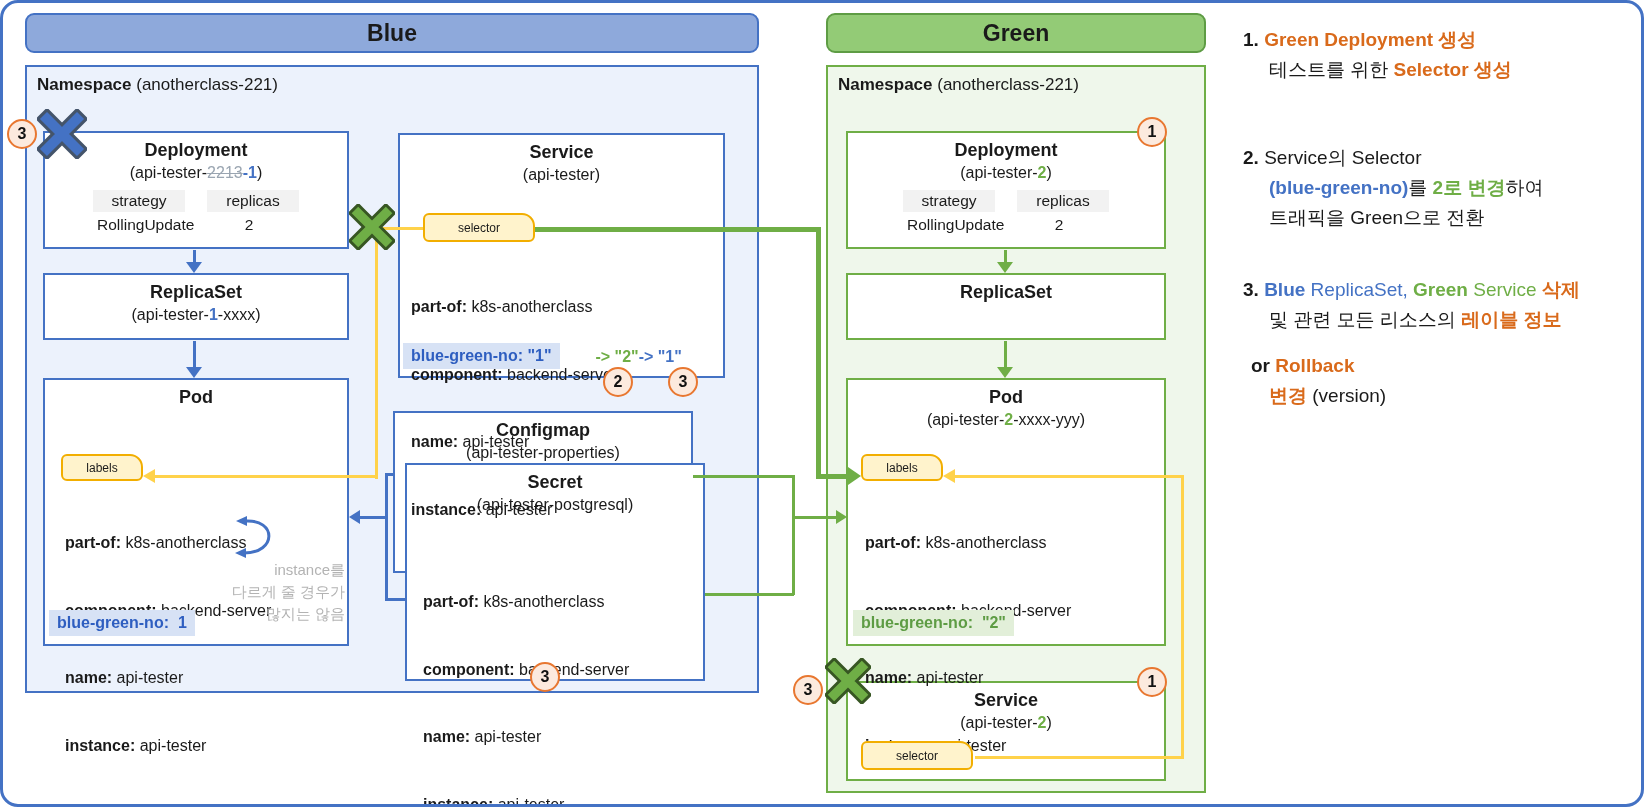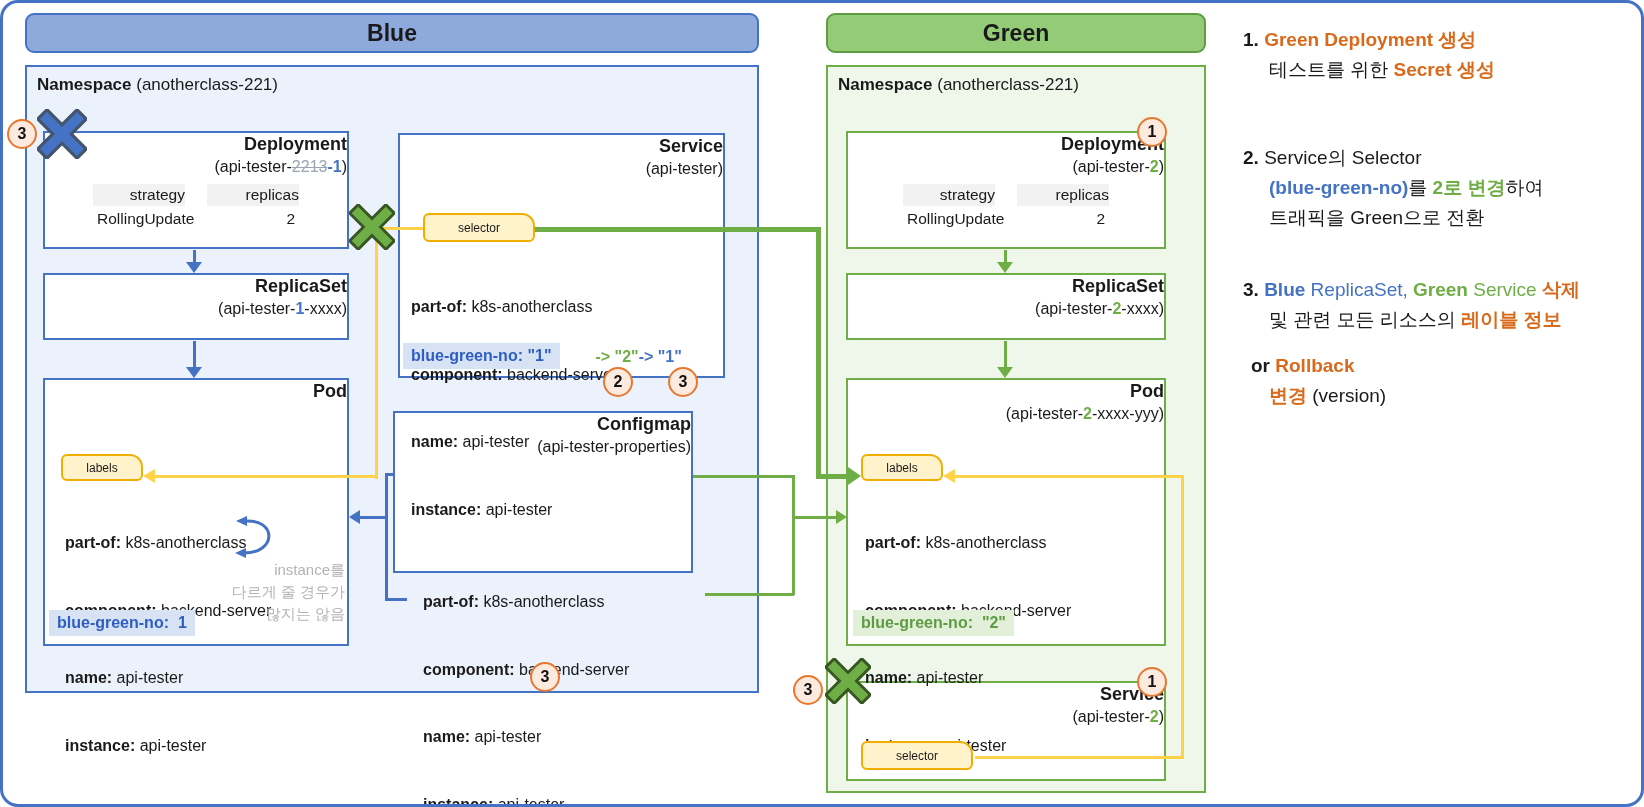--- a/index.html
+++ b/index.html
@@ -10,21 +10,21 @@
     --ink:#1a1a1a; --gray:#B3B3B3; --struck:#9AA5B1; --chip:#F2F2F2;
   }
   *{margin:0;padding:0;box-sizing:border-box}
   body{background:#fff;font-family:"Liberation Sans","DejaVu Sans",sans-serif;color:var(--ink)}
   #canvas{position:relative;width:1644px;height:807px;background:#fff;border:3px solid var(--blue);border-radius:18px;overflow:hidden}
   .hdr{position:absolute;height:40px;border-radius:9px;display:flex;align-items:center;justify-content:center;
        font-size:23px;font-weight:700;z-index:1}
   .ns{position:absolute;border:2px solid;z-index:0}
   .nslabel{position:absolute;font-size:17px;z-index:1;white-space:pre}
   .nslabel b{font-weight:700}
-  .box{position:absolute;background:#fff;border:2px solid var(--blue);z-index:1;text-align:right;}
+  .box{position:absolute;background:#fff;border:2px solid var(--blue);z-index:1;text-align:center;padding-top:6px}
   .gbox{border-color:var(--green)}
   .btitle{font-size:18px;font-weight:600;line-height:23px}
   .bsub{font-size:16px;line-height:22px;white-space:pre}
   .struck{color:var(--struck);text-decoration:line-through}
   .acc-b{color:var(--blue);font-weight:700}
   .acc-g{color:var(--green);font-weight:700}
   .chiprow{display:flex;justify-content:center;gap:22px;margin-top:6px}
   .chip{background:var(--chip);font-size:15.5px;padding:2px 0;width:92px}
   .valrow{display:flex;justify-content:center;gap:14px;margin-top:4px;font-size:15.5px}
   .valrow span{width:92px}
@@ -156,20 +156,24 @@
 
   <div class="hl c-g thick" style="left:532px;top:224px;width:286px;height:5px"></div>
   <div class="vl c-g thick" style="left:813px;top:224px;width:5px;height:252px"></div>
   <div class="hl c-g thick" style="left:813px;top:471px;width:34px;height:5px"></div>
   <div class="ah" style="left:845px;top:464px;border-width:9.5px 0 9.5px 13px;border-color:transparent transparent transparent var(--green)"></div>
 
   <div class="box" style="left:390px;top:408px;width:300px;height:162px">
     <div class="btitle">Configmap</div>
     <div class="bsub">(api-tester-properties)</div>
   </div>
+  <div class="box" style="left:402px;top:460px;width:300px;height:218px;z-index:1">
+    <div class="btitle">Secret</div>
+    <div class="bsub">(api-tester-postgresql)</div>
+  </div>
   <div class="rows" style="left:420px;top:543px">
     <div><b>part-of:</b><span> k8s-anotherclass</span></div>
     <div><b>component:</b><span> backend-server</span></div>
     <div><b>name:</b><span> api-tester</span></div>
     <div><b>instance:</b><span> api-tester</span></div>
     
   </div>
   <div class="marker" style="left:527px;top:659px">
       <span>3</span>
     </div>
@@ -209,21 +213,20 @@
       <span>1</span>
     </div>
 
   <div class="vl c-g" style="left:1001px;top:247px;height:13px"></div>
   <div class="ah" style="left:994px;top:259px;border-width:11px 8px 0 8px;border-color:var(--green) transparent transparent transparent"></div>
   <div class="vl c-g" style="left:1001px;top:338px;height:27px"></div>
   <div class="ah" style="left:994px;top:364px;border-width:11px 8px 0 8px;border-color:var(--green) transparent transparent transparent"></div>
 
   <div class="box gbox" style="left:843px;top:270px;width:320px;height:67px">
     <div class="btitle">ReplicaSet</div>
-    <div class="bsub"><span>(api-tester-</span><span class="acc-g">2</span><span>-xxxx)</span></div>
   </div>
 
   <div class="box gbox" style="left:843px;top:375px;width:320px;height:268px">
     <div class="btitle">Pod</div>
     <div class="bsub"><span>(api-tester-</span><span class="acc-g">2</span><span>-xxxx-yyy)</span></div>
   </div>
   <div class="tag" style="left:858px;top:451px;width:82px;height:27px">
       <span>labels</span>
     </div>
   <div class="rows" style="left:862px;top:484px">
@@ -254,21 +257,21 @@
   </svg>
 
   <div class="ah" style="left:940px;top:466px;border-width:7.5px 12px 7.5px 0;border-color:transparent var(--yellow) transparent transparent"></div>
   <div class="hl c-y" style="left:951px;top:472px;width:229px"></div>
   <div class="vl c-y" style="left:1178px;top:472px;height:284px"></div>
   <div class="hl c-y" style="left:972px;top:753px;width:209px"></div>
 
   <div class="notes">
     <div class="note">
       <div class="nline"><span class="nnum">1.</span> <span class="o">Green Deployment 생성</span></div>
-      <div class="nline ind"><span>테스트를 위한 </span><span class="o">Secret 생성</span></div>
+      <div class="nline ind"><span>테스트를 위한 </span><span class="o">Selector 생성</span></div>
     </div>
     <div class="note" style="margin-top:58px">
       <div class="nline"><span class="nnum">2.</span><span> Service의 Selector</span></div>
       <div class="nline ind"><span class="tb">(blue-green-no)</span><span>를 </span><span class="tg">2로 변경</span><span>하여</span></div>
       <div class="nline ind"><span>트래픽을 Green으로 전환</span></div>
     </div>
     <div class="note" style="margin-top:42px">
       <div class="nline"><span class="nnum">3.</span><span class="tb"> Blue</span><span class="tbr"> ReplicaSet,</span><span class="tg"> Green</span><span class="tgr"> Service</span><span class="o"> 삭제</span></div>
       <div class="nline ind"><span>및 관련 모든 리소스의 </span><span class="o">레이블 정보</span></div>
       <div class="nline orline"><span>or </span><span class="o">Rollback</span></div>

